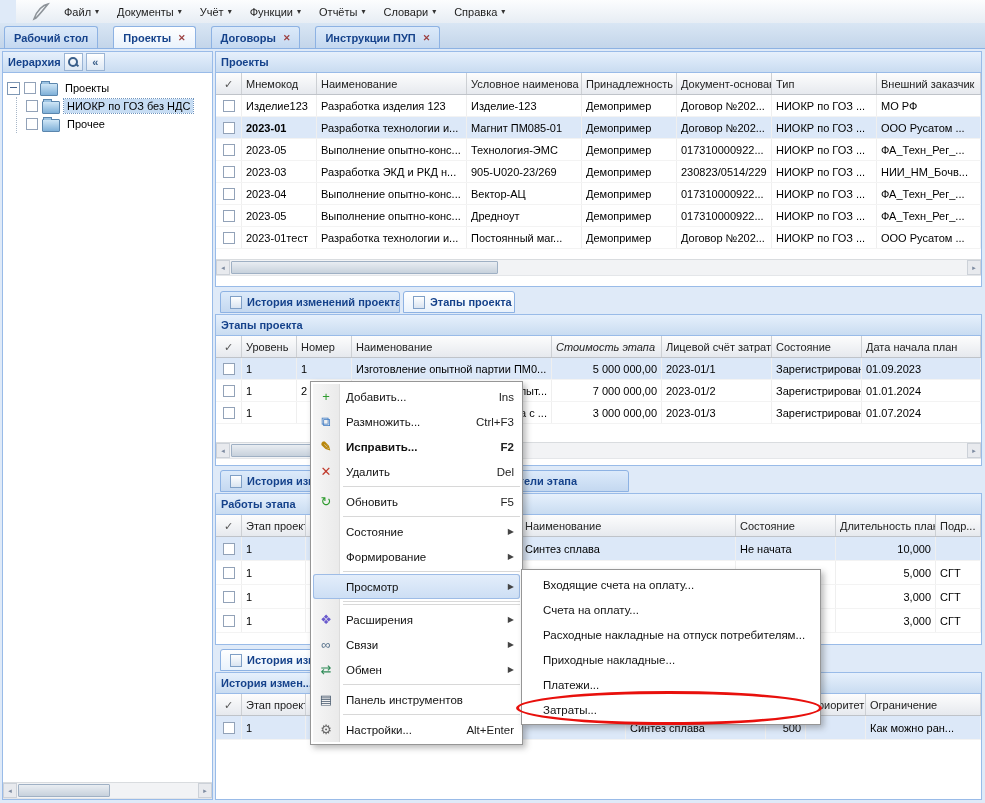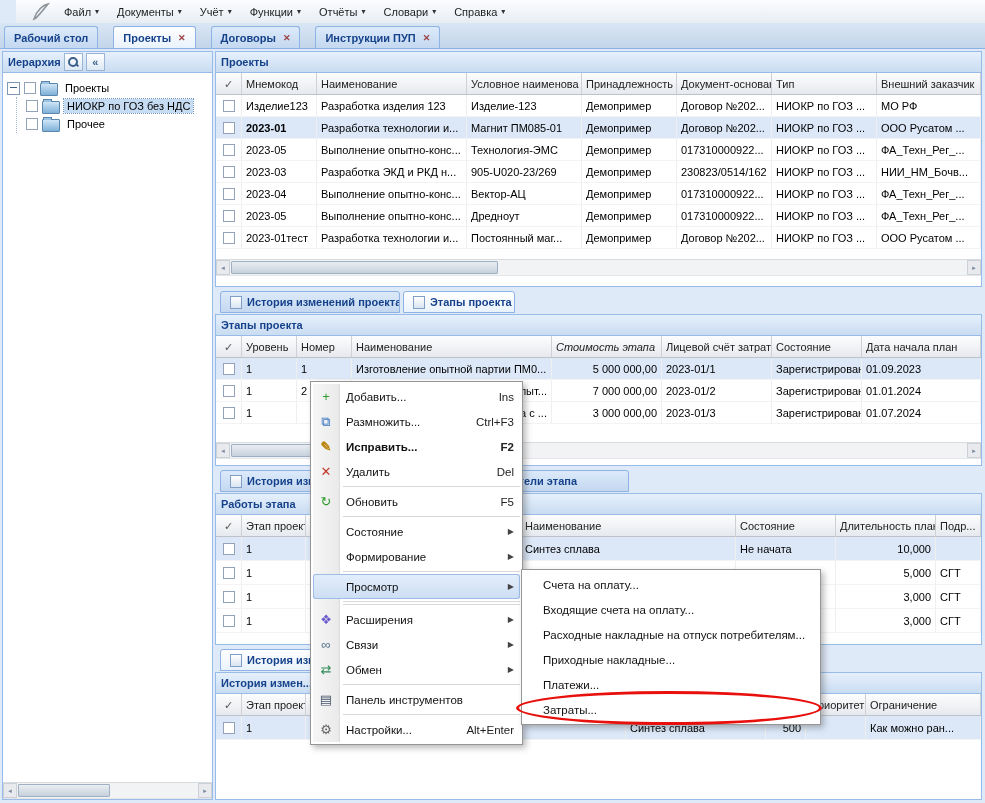--- a/index.html
+++ b/index.html
@@ -256,21 +256,21 @@
           <div class="gc" style="width: 104px;">ФА_Техн_Рег_...</div>
         </div>
         <div class="grow">
           <div class="gc c0" style="width: 26px;">
             <span class="cb"></span>
           </div>
           <div class="gc" style="width: 75px;">2023-03</div>
           <div class="gc" style="width: 150px;">Разработка ЭКД и РКД н...</div>
           <div class="gc" style="width: 115px;">905-U020-23/269</div>
           <div class="gc" style="width: 95px;">Демопример</div>
-          <div class="gc" style="width: 95px;">230823/0514/162</div>
+          <div class="gc" style="width: 95px;">230823/0514/229</div>
           <div class="gc" style="width: 105px;">НИОКР по ГОЗ ...</div>
           <div class="gc" style="width: 104px;">НИИ_НМ_Бочв...</div>
         </div>
         <div class="grow">
           <div class="gc c0" style="width: 26px;">
             <span class="cb"></span>
           </div>
           <div class="gc" style="width: 75px;">2023-04</div>
           <div class="gc" style="width: 150px;">Выполнение опытно-конс...</div>
           <div class="gc" style="width: 115px;">Вектор-АЦ</div>
@@ -614,26 +614,26 @@
     <div class="msep"></div>
     <div class="mi">
       <span class="ic" style="color: rgb(102, 102, 102);">⚙</span>
       <span class="lbl">Настройки...</span>
       <span class="sc">Alt+Enter</span>
     </div>
   </div>
 
 <div class="subm">
     <div class="mi">
+      <span class="lbl">Входящие счета на оплату...</span>
+    </div>
+    <div class="mi">
       <span class="lbl">Счета на оплату...</span>
     </div>
     <div class="mi">
-      <span class="lbl">Входящие счета на оплату...</span>
-    </div>
-    <div class="mi">
       <span class="lbl">Расходные накладные на отпуск потребителям...</span>
     </div>
     <div class="mi">
       <span class="lbl">Приходные накладные...</span>
     </div>
     <div class="mi">
       <span class="lbl">Платежи...</span>
     </div>
     <div class="mi">
       <span class="lbl">Затраты...</span>

